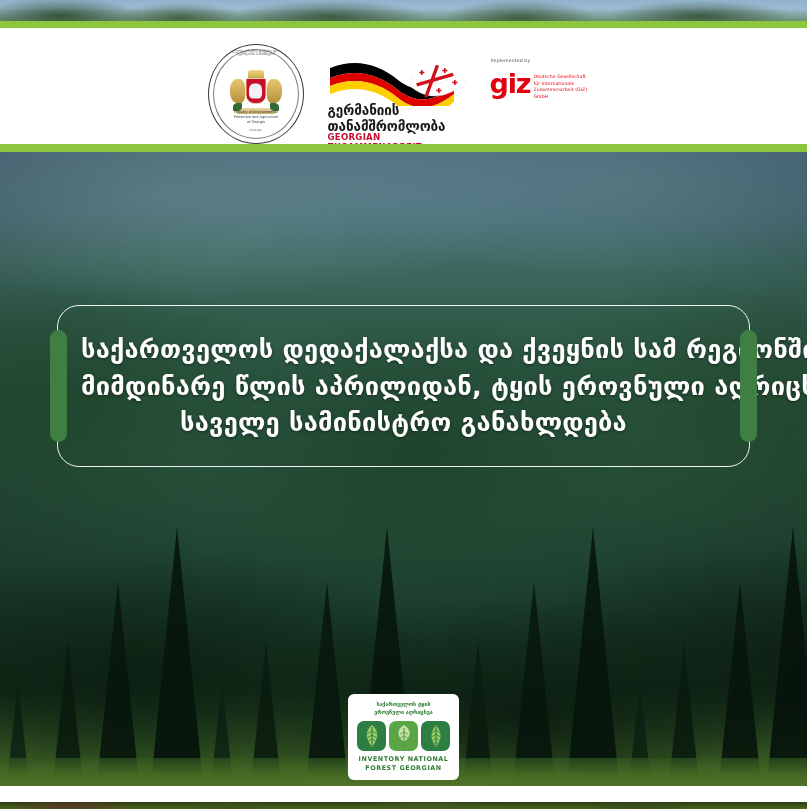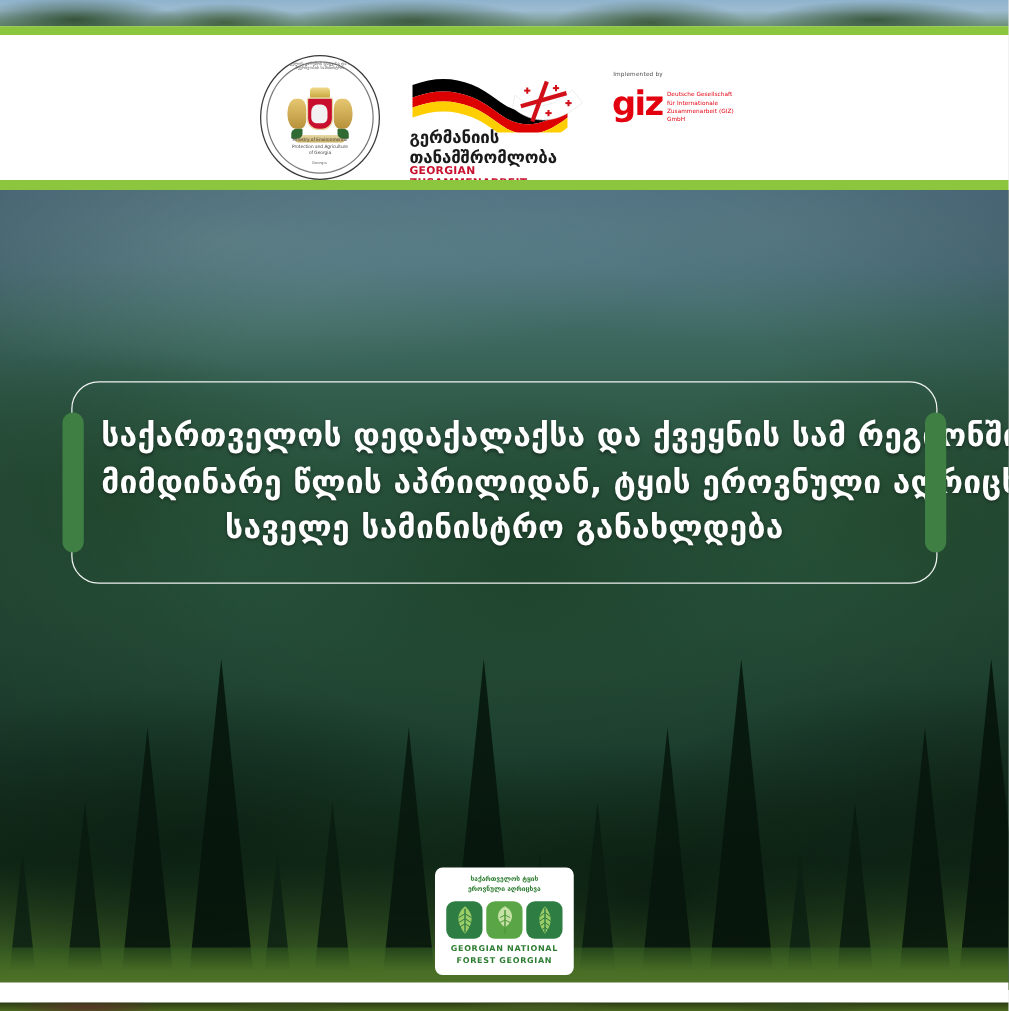--- a/index.html
+++ b/index.html
@@ -500,21 +500,21 @@
       </div>
       <div class="leafbox c">
         <svg width="20" height="24" viewBox="0 0 20 24">
           <path d="M10,1 C15,7 17,14 10,23 C3,14 5,7 10,1 Z" fill="#9ccc65"></path>
           <path d="M10,2 L10,22" stroke="#2e7d43" stroke-width="1.1"></path>
           <path d="M10,6 L6,9 M10,6 L14,9 M10,10 L5.5,13 M10,10 L14.5,13 M10,14 L6.5,16.5 M10,14 L13.5,16.5 M10,18 L7.5,19.8 M10,18 L12.5,19.8" stroke="#2e7d43" stroke-width="0.8"></path>
         </svg>
       </div>
     </div>
     <div class="gnfi-en">
-      <div>GEORGIAN NATIONAL</div>
+      <div>INVENTORY NATIONAL</div>
       <div>FOREST GEORGIAN</div>
     </div>
   </div>
 
   <div class="white-gap"></div>
   <div class="footer-photo"></div>
 
 </div>
 
 </body></html>

